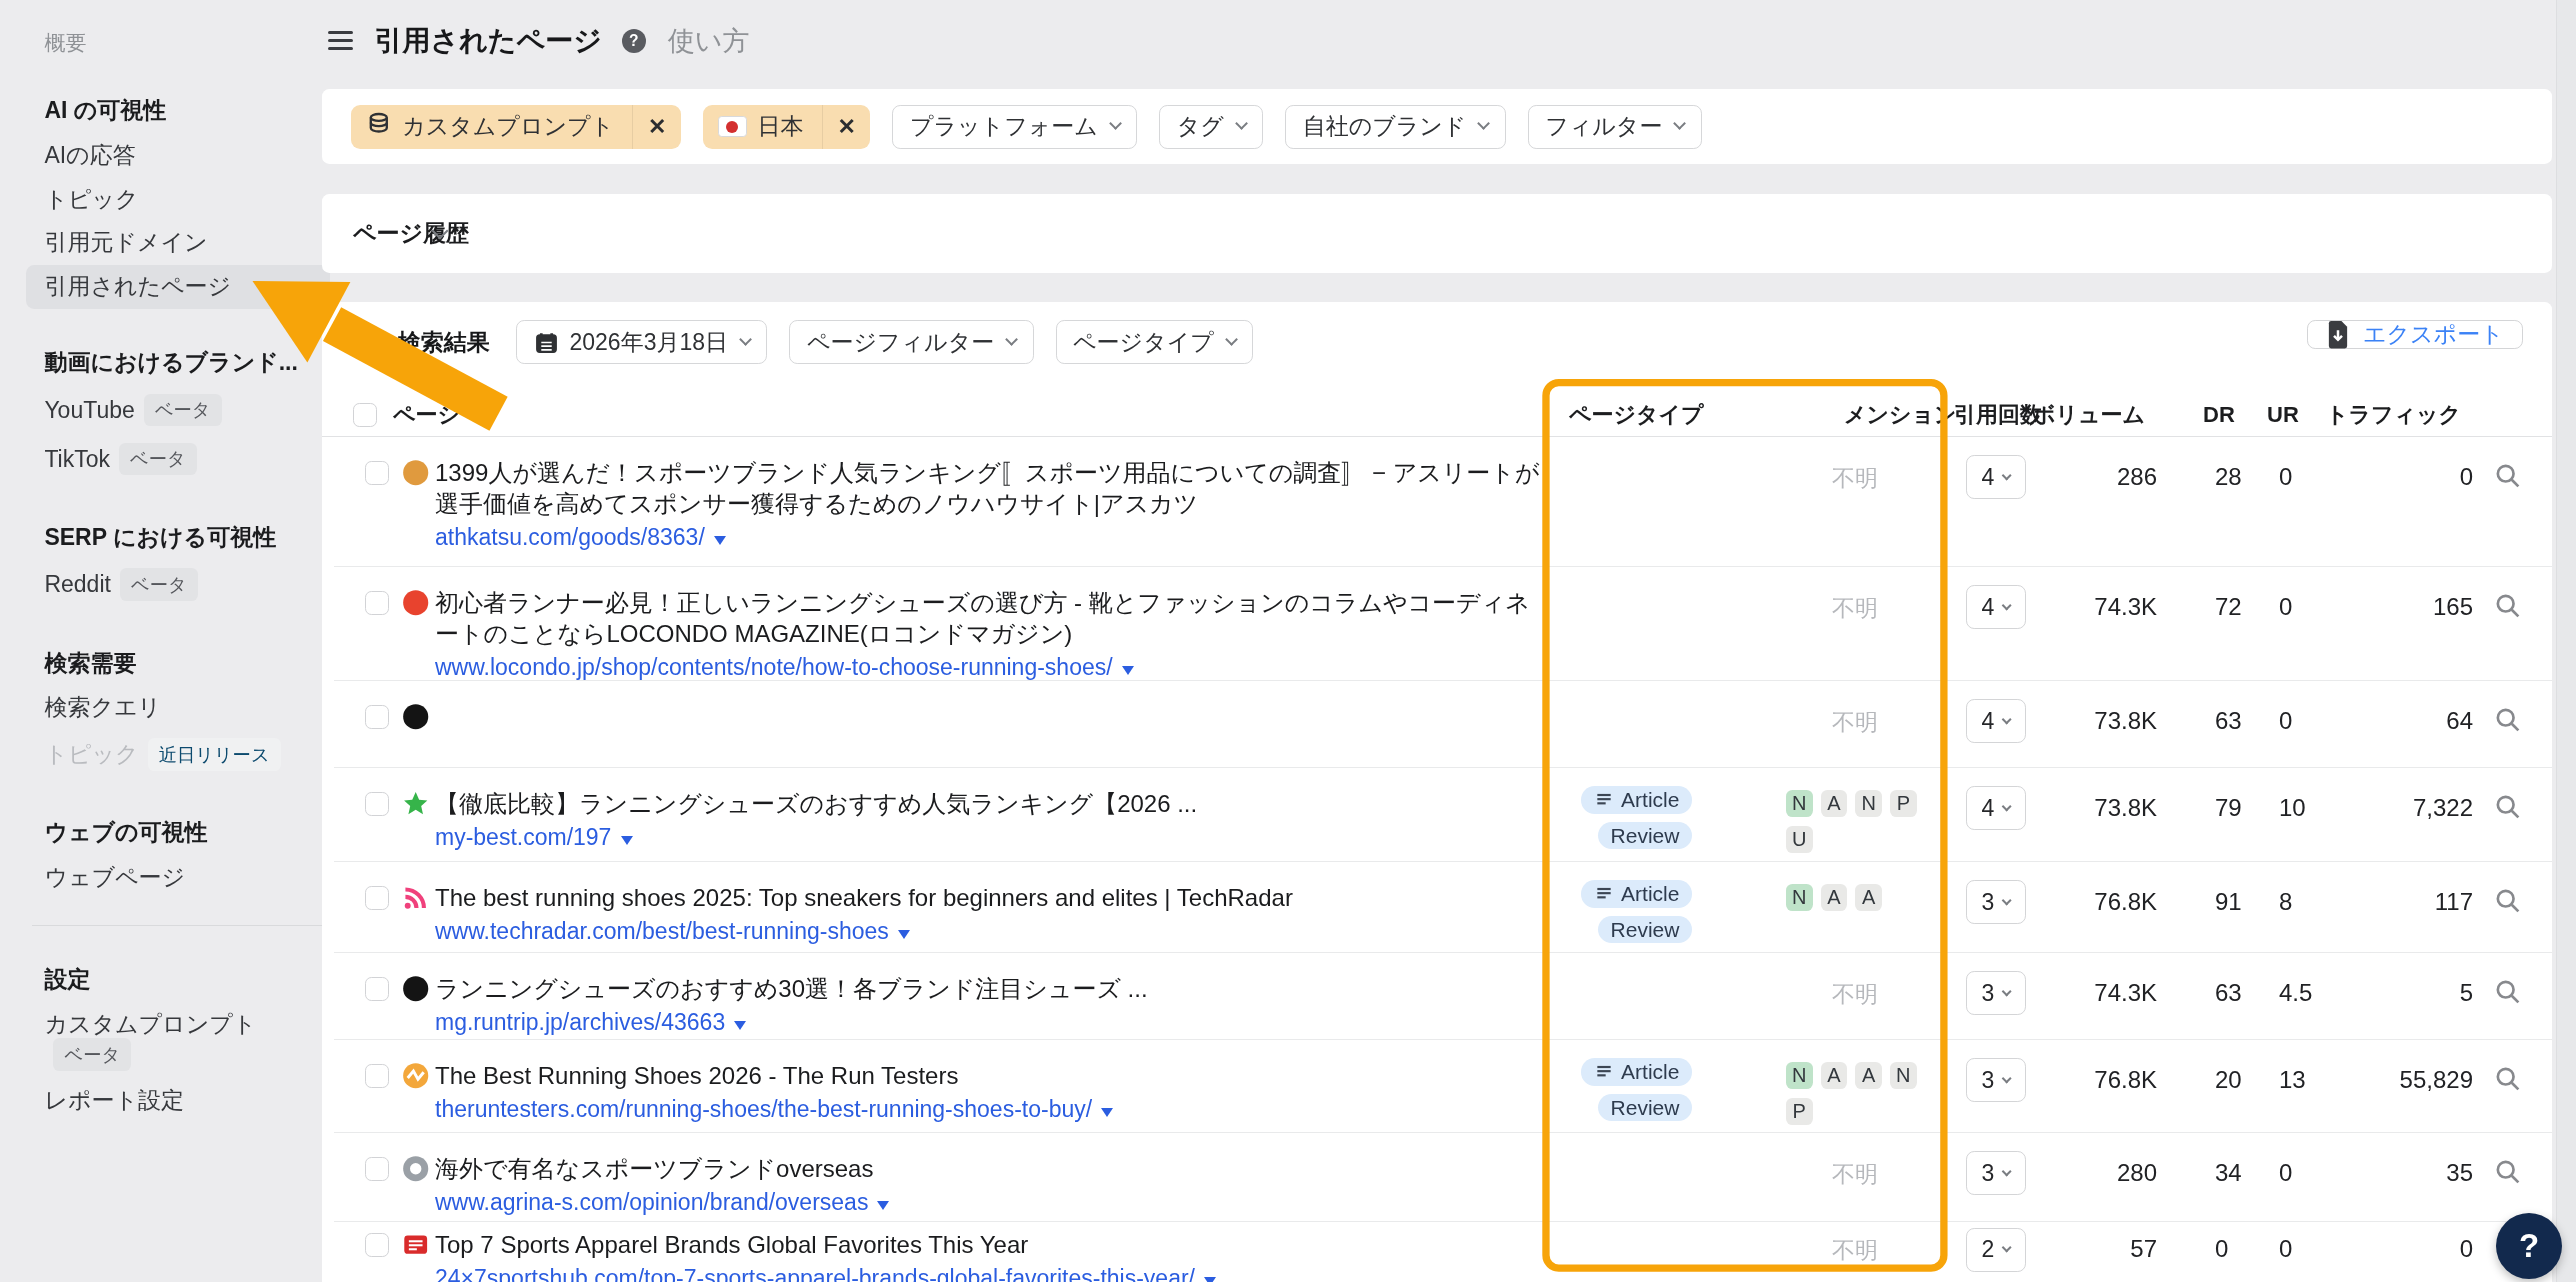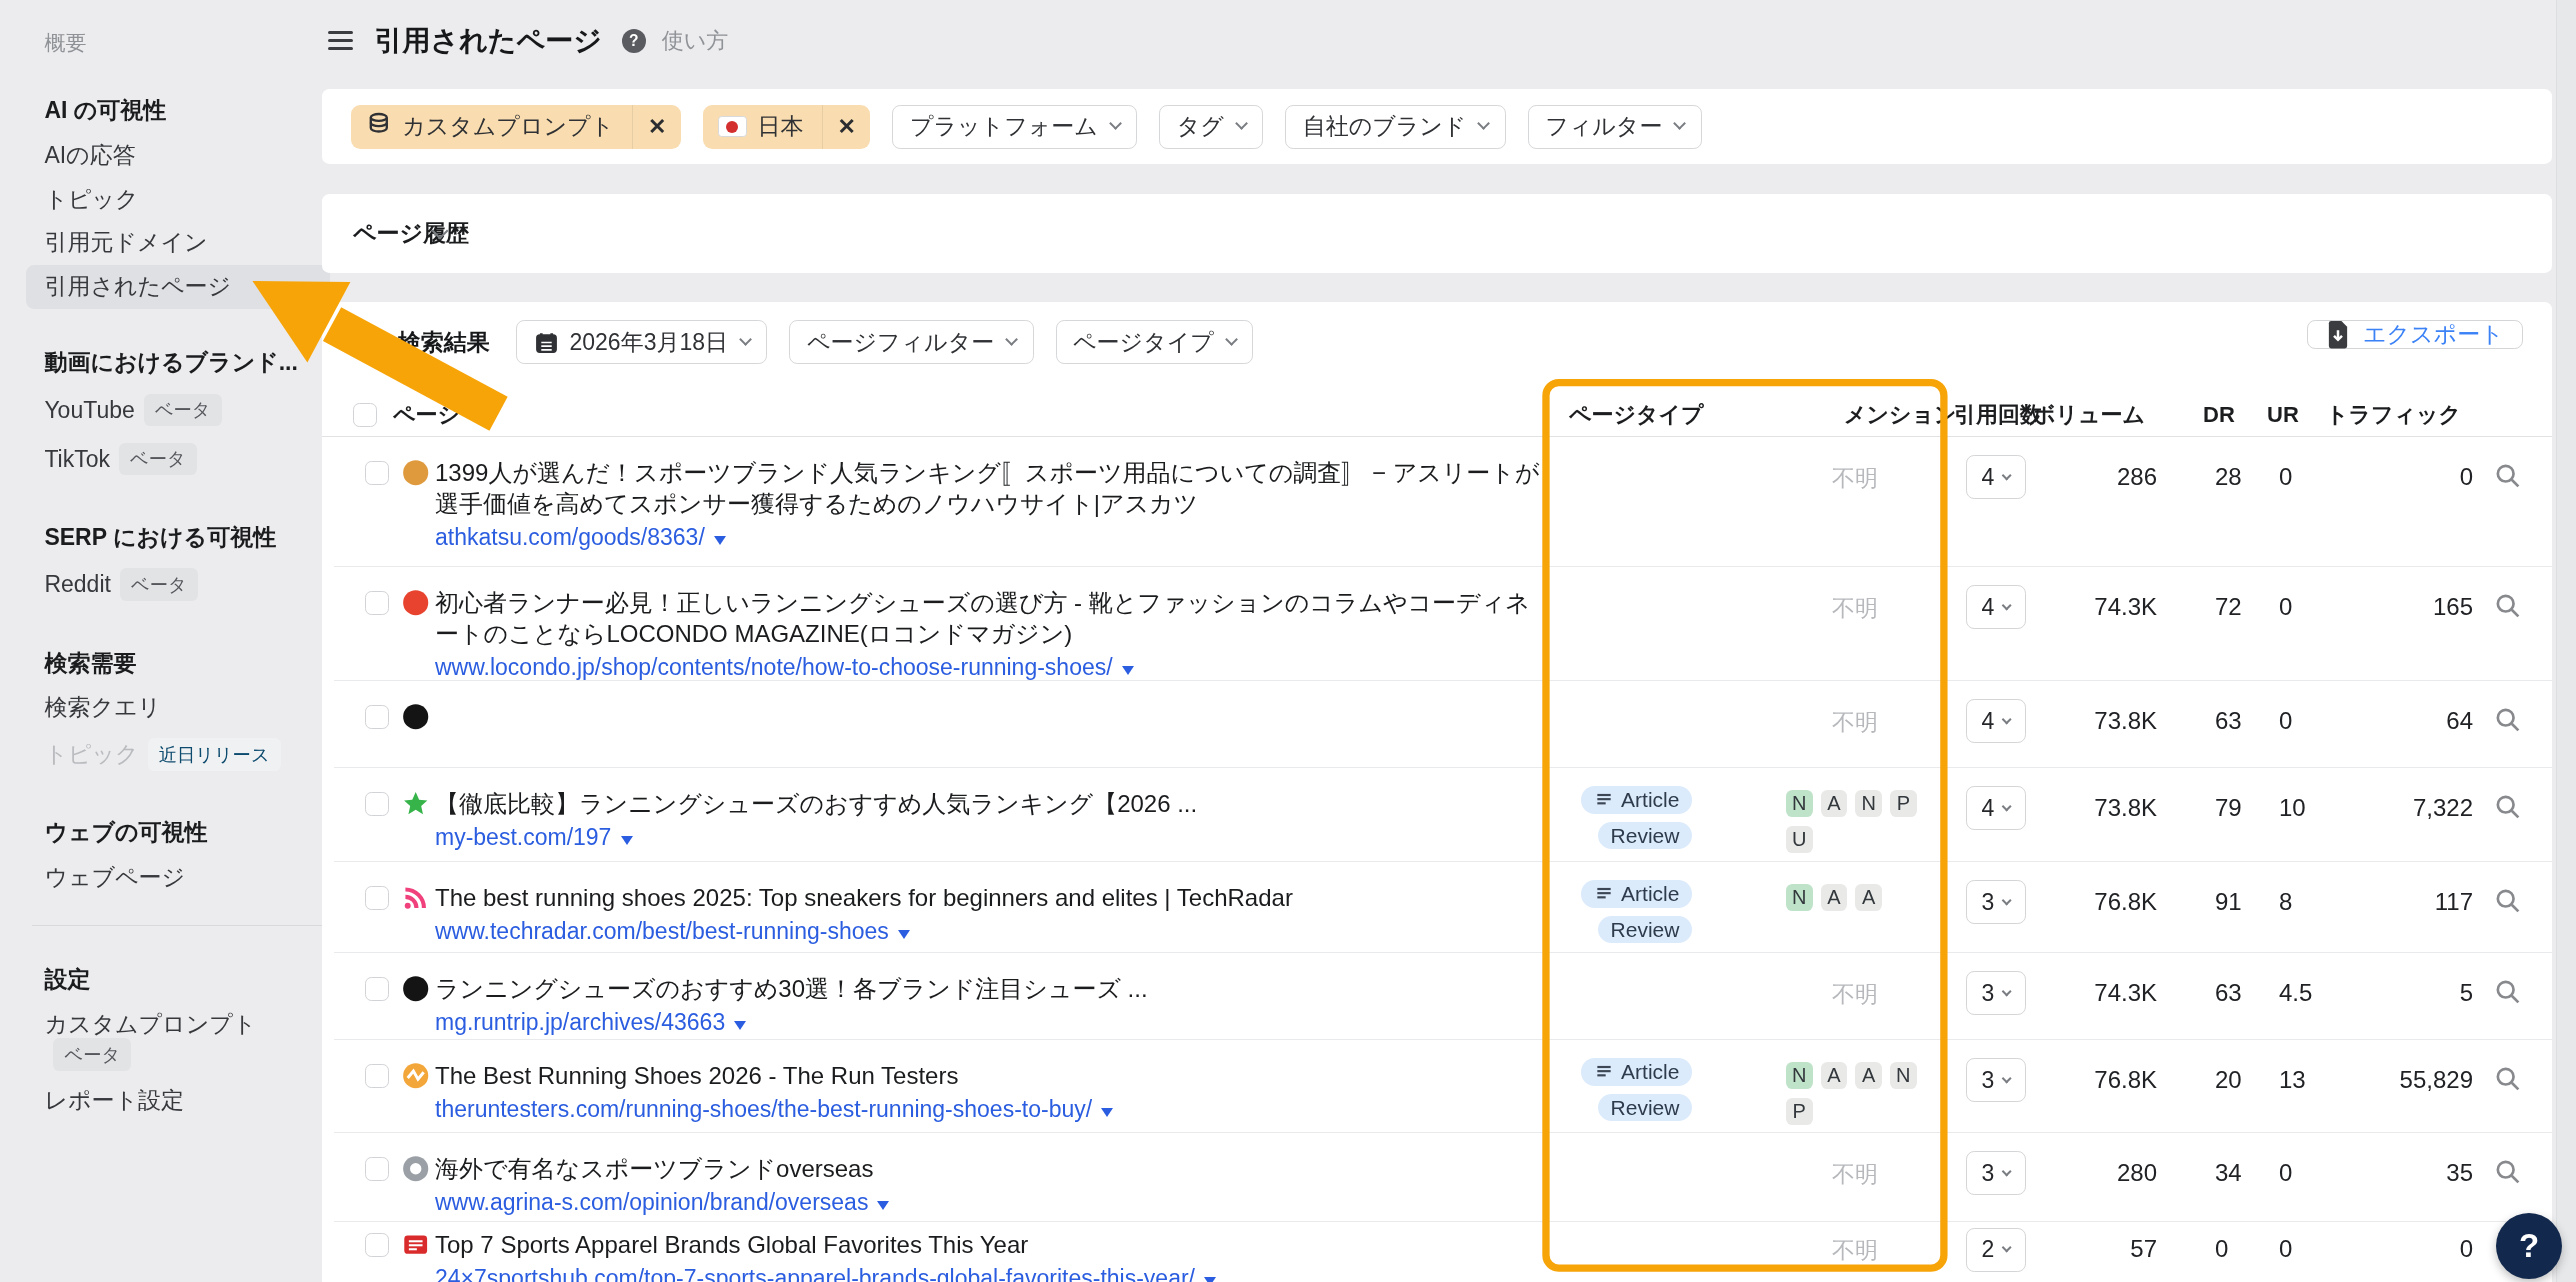--- a/index.html
+++ b/index.html
@@ -20,21 +20,21 @@
   .badge.soon { background:#f0f1f2; color:#0c4a6e; }
   .sb-div { height:0.9px; background:#d9dadc; margin:25.6px 14.6px 0 14.6px; }
 
   
   .titlebar { position:absolute; left:322px; top:0; width:2230px; height:81px; display:flex; align-items:center; }
   .burger { width:25px; margin-left:5.5px; cursor:pointer; }
   .burger div { height:3.2px; background:#3a3c40; margin:4.6px 0; border-radius:1.8px; }
   .page-title { font-size:28px; font-weight:bold; color:#17181a; margin-left:22px; }
   .help-link { display:flex; align-items:center; margin-left:20px; cursor:pointer; }
   .qcircle { width:24px; height:24px; border-radius:50%; background:#595b60; color:#fff; font-size:15.6px; font-weight:bold; display:flex; align-items:center; justify-content:center; }
-  .help-text { font-size:22px; color:#8f9296; margin-left:16px; }
+  .help-text { font-size:27px; color:#8f9296; margin-left:22px; }
 
   
   .card { position:absolute; left:322px; width:2230px; background:#fff; border-radius:7.3px; }
   .filter-card { top:89px; height:75px; display:flex; align-items:center; padding-left:29px; gap:22px; }
   .hist-card { top:194px; height:79px; display:flex; align-items:center; }
   .hist-title { font-size:23px; font-weight:bold; margin-left:31px; color:#1b1c1e; }
   .hist-chev { position:absolute; right:48px; }
   .main-card { top:302px; height:981px; border-radius:7.3px 7.3px 0 0; overflow:hidden; }
 
   

